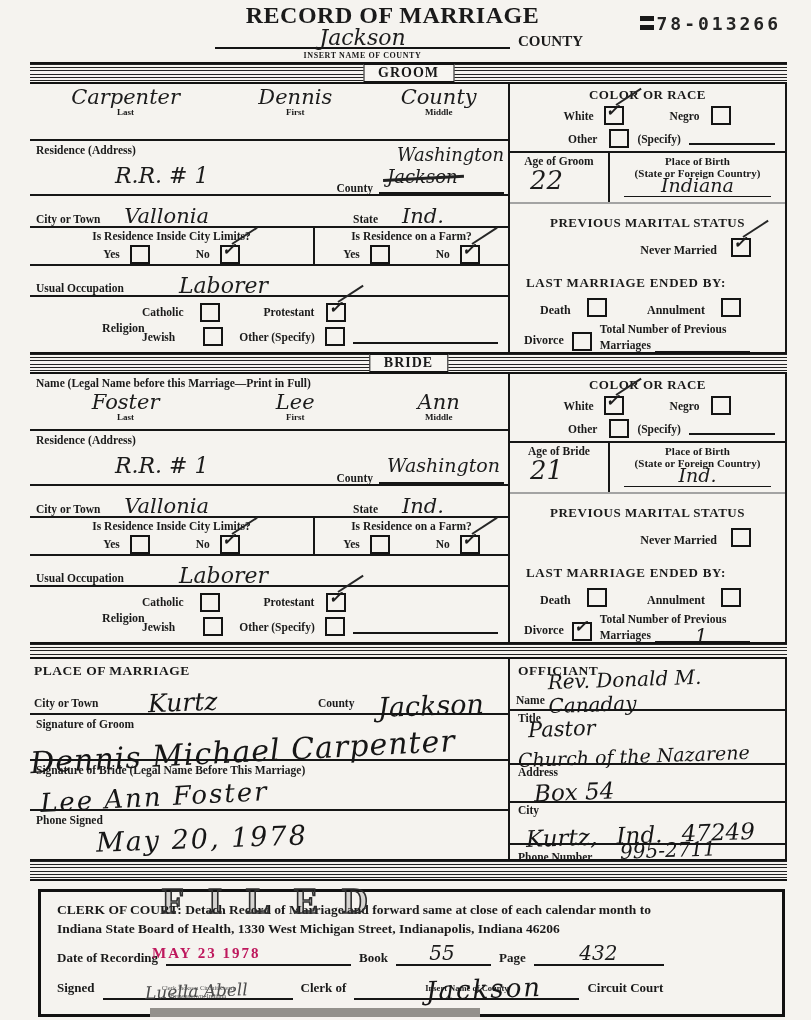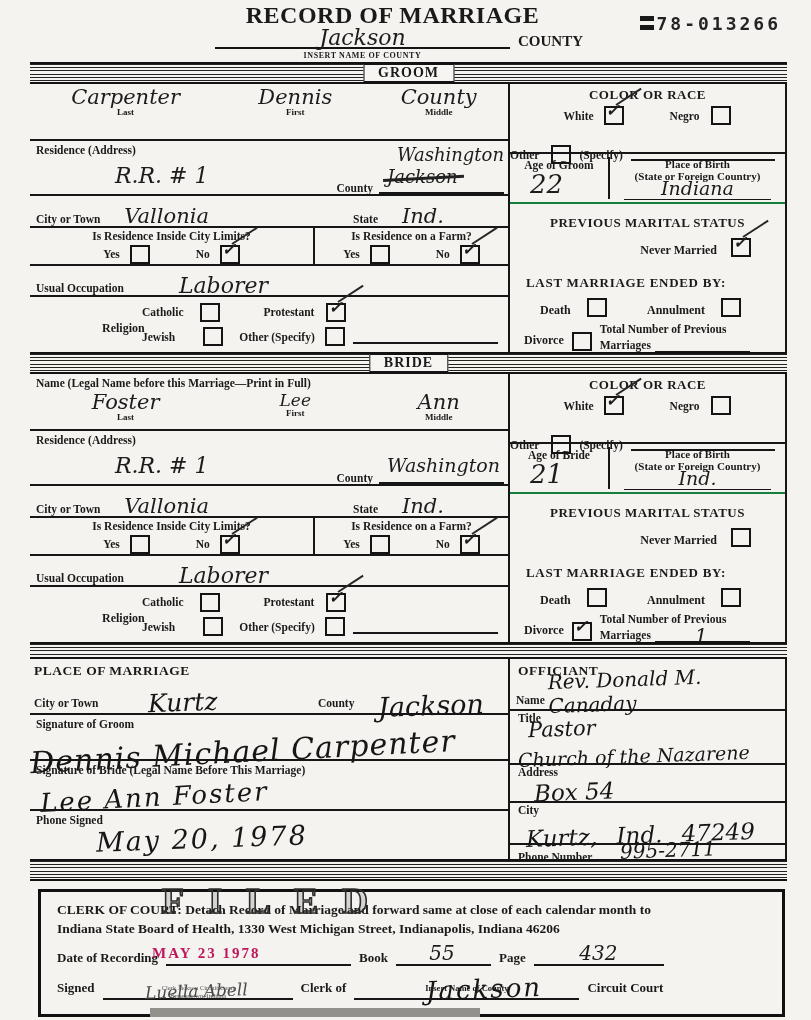--- a/index.html
+++ b/index.html
@@ -56,22 +56,22 @@
   .q{text-align:center; display:block;}
   .yn{display:flex; justify-content:center; align-items:center; margin-top:3px; gap:10px;}
   .gapno{margin-left:36px;}
   .relrow{display:flex; position:relative;}
   .rlbl{position:absolute; left:72px; top:24px; font-size:12px;}
   .rrows{flex:1; display:flex; flex-direction:column; justify-content:space-evenly;}
   .rr{display:flex; align-items:center;}
   
   .raceblk{height:68px; border-bottom:2px solid #161616;}
   .racer1{display:flex; justify-content:center; align-items:center; margin-top:3px;}
-  .racer2{display:flex; align-items:center; margin-top:20px; }
-  .ageblk{height:50px; border-bottom:2px solid #15803d; display:flex;align-items:center;}
+  .racer2{display:flex; align-items:center; margin-top:4px; padding-left:58px;}
+  .ageblk{height:50px; border-bottom:2px solid #a3a3a3; display:flex;}
   .agecell{width:100px; border-right:2px solid #161616; padding-top:2px; box-sizing:border-box;}
   .agecell .flbl{display:block; text-align:center;}
   .ageval{font-size:26px; margin-left:20px; display:inline-block; margin-top:-2px;}
   .birthcell{flex:1; padding-top:2px;}
   .cc{text-align:center; font-size:11px; line-height:12px; display:block;}
   .birthline{margin:0 14px; border-bottom:1.5px solid #161616; text-align:center; height:18px; line-height:15px; margin-top:-1px;}
   .marblk{flex:1; padding-top:8px;}
   .nmrow{text-align:right; padding-right:34px; margin-top:7px;}
   .shead.lh{text-align:left; padding-left:16px; margin-top:14px; letter-spacing:.7px;}
   .darow{display:flex; justify-content:space-between; padding:7px 44px 0 30px;}
@@ -284,21 +284,21 @@
     <div class="leftcol">
 
       <div class="row" style="height:58px">
         <div class="flbl pad">Name (Legal Name before this Marriage—Print in Full)</div>
         <div class="name-grid">
           <div class="ncell" style="width:40%">
             <span class="hw" style="font-size:21px">Foster</span>
             <span class="sub">Last</span>
           </div>
           <div class="ncell" style="width:31%">
-            <span class="hw" style="font-size:17px">Lee</span>
+            <span class="hw" style="font-size:21px">Lee</span>
             <span class="sub">First</span>
           </div>
           <div class="ncell" style="width:29%">
             <span class="hw" style="font-size:21px">Ann</span>
             <span class="sub">Middle</span>
           </div>
         </div>
       </div>
 
       <div class="row" style="height:56px">

